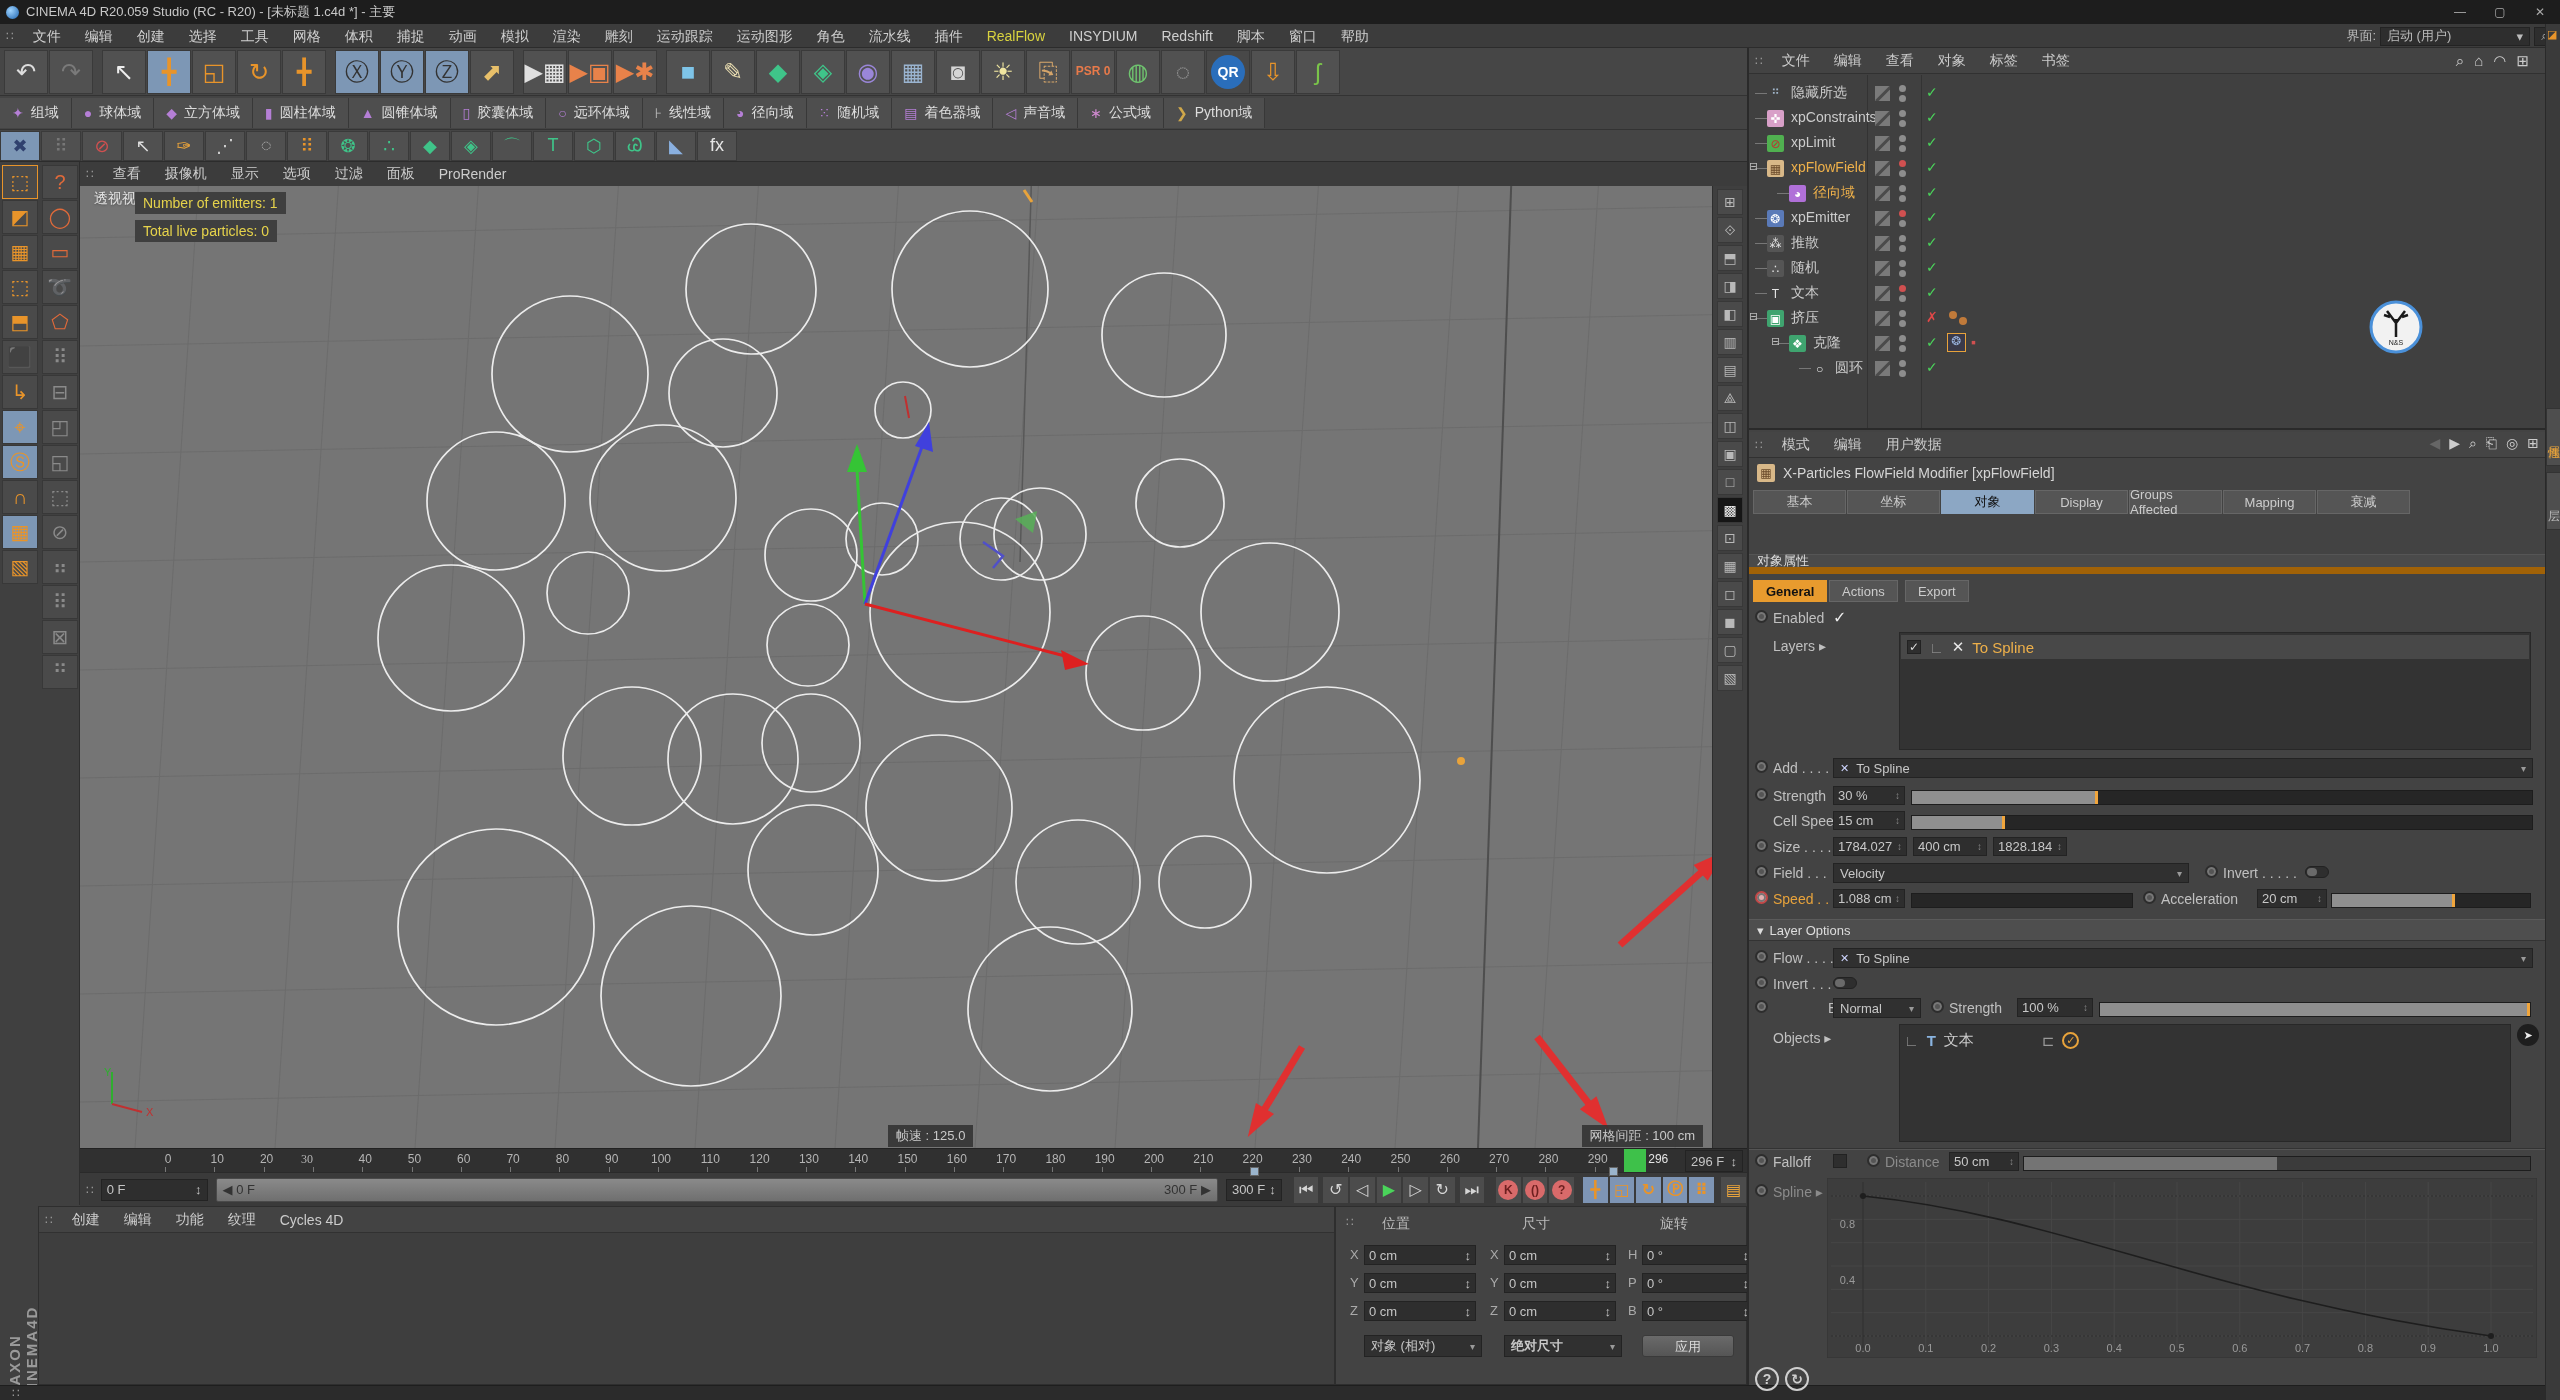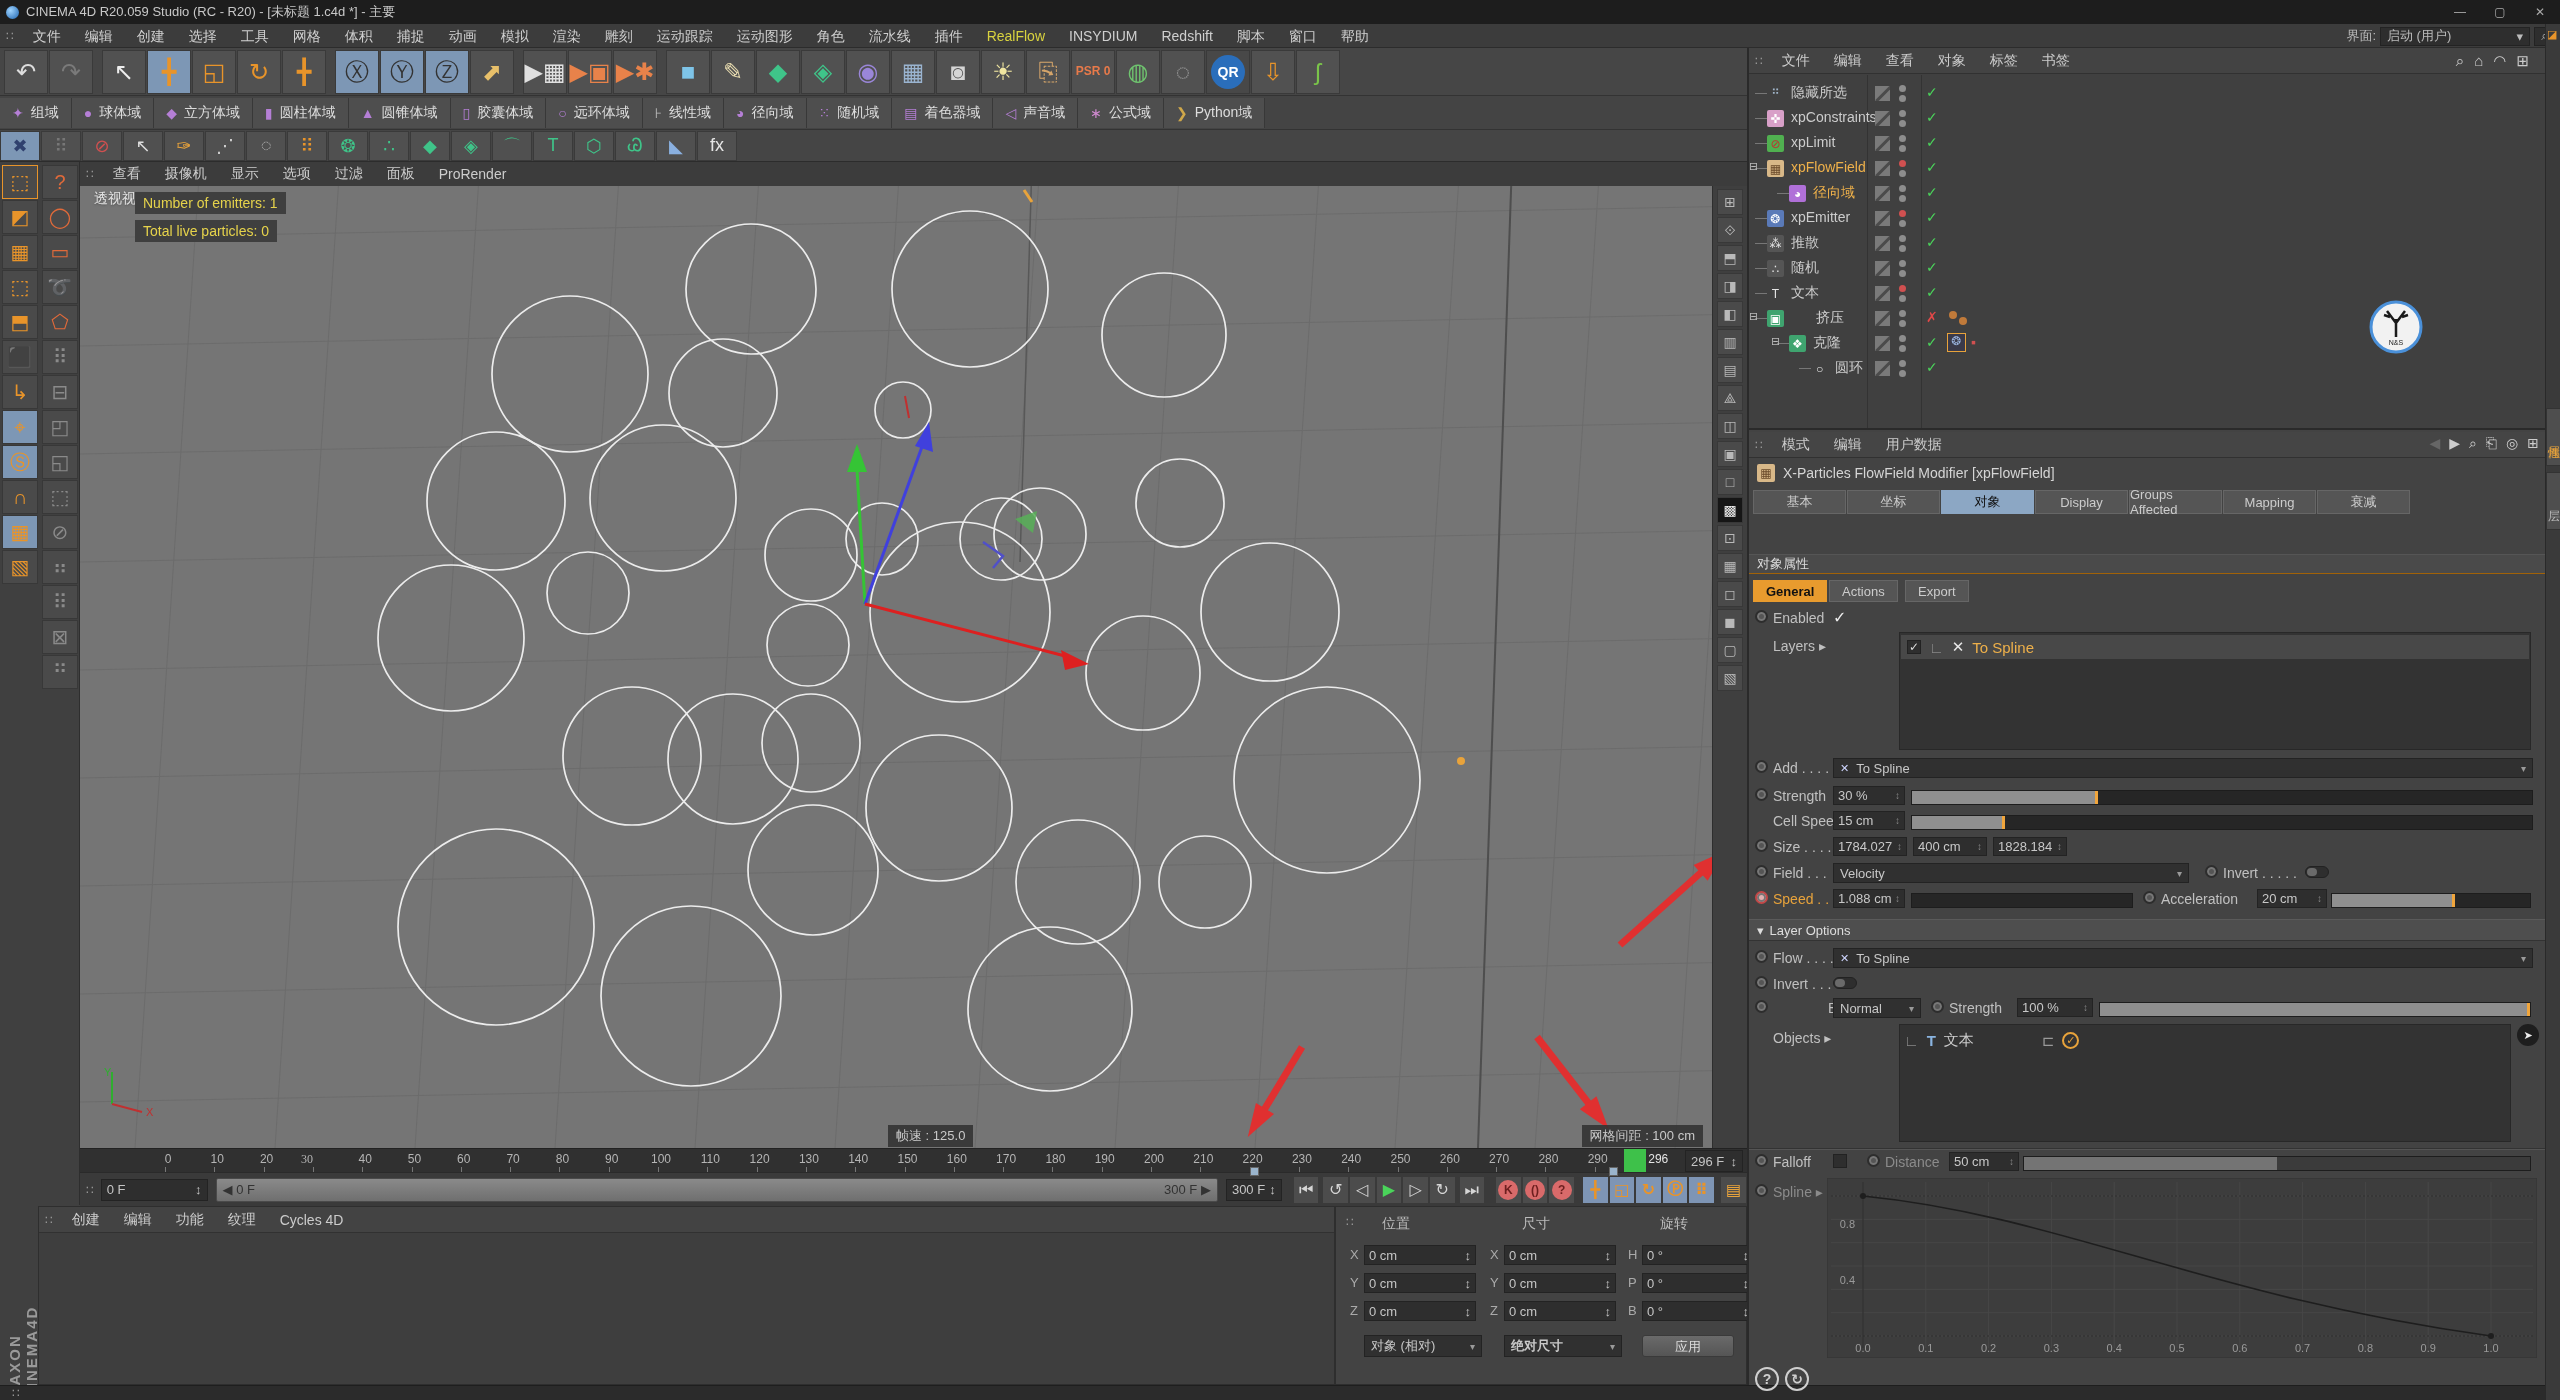--- a/index.html
+++ b/index.html
@@ -69,21 +69,21 @@
 .slash:after{content:"";position:absolute;left:-2px;top:6px;width:22px;height:3px;background:#4b4b4b;transform:rotate(-45deg)}
 .vdot{width:7px;height:7px;border-radius:50%;background:#8d8d8d}
 
 #am{position:absolute;left:0;top:384px;width:798px;height:953px;background:#434343}
 #ammenu{height:26px;background:#454545;border-bottom:1px solid #313131;display:flex;align-items:center}
 #ammenu .mi{padding:0 12px;font-size:14px}
 #amicons{position:absolute;right:8px;top:3px;display:flex;gap:9px;color:#ccc;font-size:14px}
 #amtitle{position:absolute;left:8px;top:32px;display:flex;align-items:center;gap:8px;font-size:14px;color:#d5d5d5}
 .amtab{height:24px;display:flex;align-items:center;justify-content:center;background:#555;border:1px solid #666;color:#ccc;font-size:13px}
 .amtab.on{background:#8ca7c4;color:#111;border-color:#8ca7c4}
-#amsection{position:absolute;left:0;top:122px;width:100%;height:20px;background:#4a4a4a;border-top:1px solid #555;border-bottom:1px solid #a16207;color:#ddd;font-size:13px;padding-left:8px;display:flex;align-items:center}
+#amsection{position:absolute;left:0;top:122px;width:100%;height:20px;background:#4a4a4a;border-top:1px solid #555;border-bottom:7px solid #a16207;color:#ddd;font-size:13px;padding-left:8px;display:flex;align-items:center}
 .subtab{height:22px;padding:0 12px;display:flex;align-items:center;background:#555;border:1px solid #666;color:#ccc;font-size:13px}
 .subtab.on{background:#e89b2e;color:#111;border-color:#e89b2e;font-weight:bold}
 .lbl{position:absolute;color:#c0c0c0;font-size:14px;white-space:nowrap}
 .lbl.dis{color:#8b8b8b}
 .lbl.orange{color:#e8a33b}
 .radio{position:absolute;width:13px;height:13px;border-radius:50%;border:2px solid #2d2d2d;background:#555;box-shadow:inset 0 0 0 2px #777}
 .radio.red{border-color:#c24848;background:#e0b0b0}
 .vfld{position:absolute;background:#2e2e2e;border:1px solid #232323;color:#c8c8c8;font-size:13px;height:19px;display:flex;align-items:center;justify-content:space-between;padding:0 4px}
 .vfld .ar{color:#888;font-size:10px}
 .slider{position:absolute;height:15px;background:#262626;border:1px solid #1d1d1d}
@@ -762,21 +762,21 @@
           <div style="position: absolute; left: 42px; top: 2px;">文本</div>
           <div class="slash" style="left: 126px; top: 4px;"></div>
           <div class="vdot" style="position: absolute; left: 150px; top: 3px; background: rgb(208, 80, 80);"></div>
           <div class="vdot" style="position: absolute; left: 150px; top: 13px;"></div>
           <div style="position: absolute; left: 177px; top: 2px; color: rgb(74, 212, 90); font-weight: bold;">✓</div>
         </div>
         <div class="omrow" style="left: 0px; top: 259px; width: 798px;">
           <div style="position: absolute; left: 6px; top: 11px; width: 12px; height: 1px; background: rgb(119, 119, 119);"></div>
           <div style="position: absolute; left: 0px; top: 3px; font-size: 11px; color: rgb(187, 187, 187);">⊟</div>
           <div class="omicon" style="position: absolute; left: 18px; top: 3px; background: rgb(63, 164, 111); color: rgb(255, 255, 255);">▣</div>
-          <div style="position: absolute; left: 42px; top: 2px; margin-left: 25px;">挤压</div>
+          <div style="position: absolute; left: 42px; top: 2px;">挤压</div>
           <div class="slash" style="left: 126px; top: 4px;"></div>
           <div class="vdot" style="position: absolute; left: 150px; top: 3px;"></div>
           <div class="vdot" style="position: absolute; left: 150px; top: 13px;"></div>
           <div style="position: absolute; left: 177px; top: 2px; color: rgb(224, 72, 72); font-weight: bold;">✗</div>
           <div style="position: absolute; left: 200px; top: 4px; width: 8px; height: 8px; border-radius: 50%; background: rgb(192, 122, 58);"></div>
           <div style="position: absolute; left: 210px; top: 10px; width: 8px; height: 8px; border-radius: 50%; background: rgb(192, 122, 58);"></div>
         </div>
         <div class="omrow" style="left: 0px; top: 284px; width: 798px;">
           <div style="position: absolute; left: 28px; top: 11px; width: 12px; height: 1px; background: rgb(119, 119, 119);"></div>
           <div style="position: absolute; left: 22px; top: 3px; font-size: 11px; color: rgb(187, 187, 187);">⊟</div>

